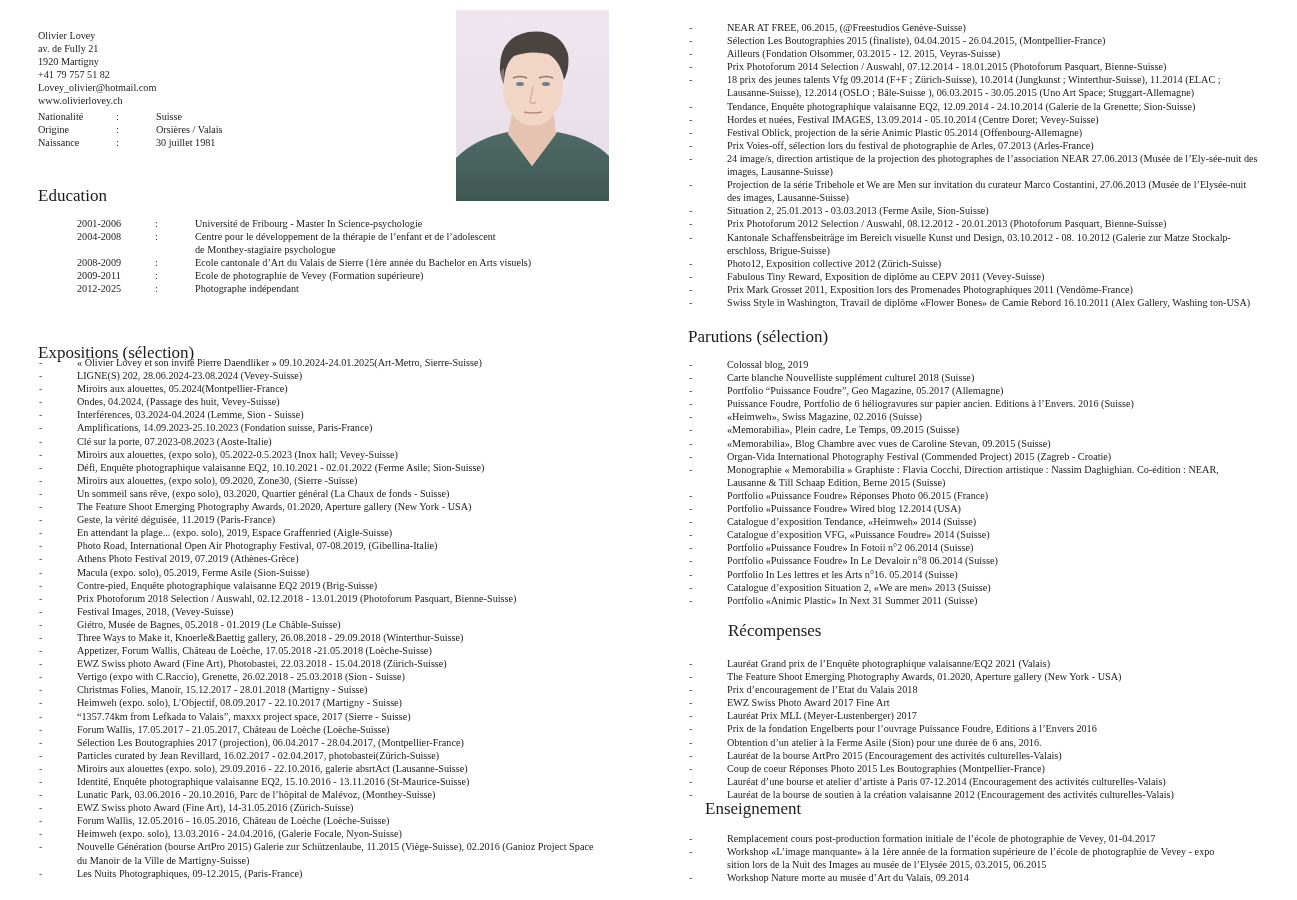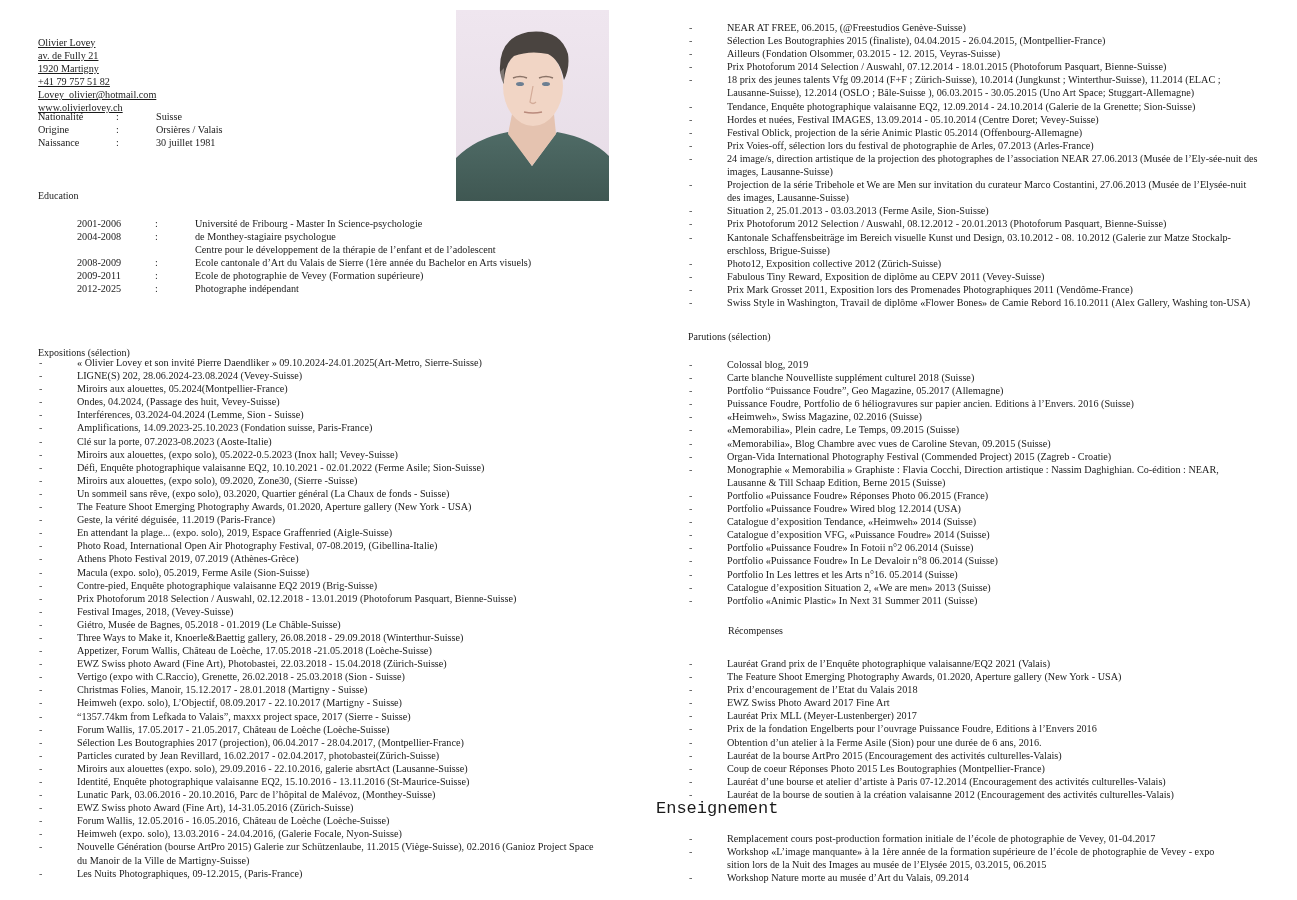--- a/index.html
+++ b/index.html
@@ -5,35 +5,35 @@
   * { margin: 0; padding: 0; box-sizing: border-box; }
   html, body { width: 1297px; height: 900px; background: #ffffff; overflow: hidden; }
   body {
     position: relative;
     font-family: "Liberation Serif", "DejaVu Serif", serif;
     color: #1a1a1a;
     font-size: 10.2px;
     line-height: 13.1px;
   }
 
-  .contact { position: absolute; left: 38px; top: 36px; width: 300px; text-decoration: underline; }
+  .contact { position: absolute; left: 38px; top: 29px; width: 300px; }
   .contact .line { height: 13.1px; white-space: nowrap; }
   .facts { position: absolute; left: 38px; top: 110px; }
   .fact-row { display: flex; height: 13.1px; white-space: nowrap; }
   .fact-row .k { width: 78px; }
   .fact-row .c { width: 40px; }
 
   .photo {
     position: absolute; left: 456px; top: 10px; width: 153px; height: 191px;
     overflow: hidden; background: #ece3ec;
   }
 
   .section-title {
     position: absolute;
-    font-size: 10px;
+    font-size: 17px;
     line-height: 18px;
     color: #1a1a1a;
     white-space: nowrap;
   }
 
   .edu { position: absolute; left: 77px; top: 217px; width: 520px; }
   .edu-row { display: flex; }
   .edu-row .y { width: 78px; flex: none; }
   .edu-row .c { width: 40px; flex: none; }
   .edu-row .t { flex: 1; }
@@ -112,22 +112,22 @@
 <div class="edu">
   <div class="edu-row">
     <span class="y">2001-2006</span>
     <span class="c">:</span>
     <span class="t">Université de Fribourg - Master In Science-psychologie</span>
   </div>
   <div class="edu-row">
     <span class="y">2004-2008</span>
     <span class="c">:</span>
     <span class="t">
+      <span style="display:block">Centre pour le développement de la thérapie de l’enfant et de l’adolescent</span>
       <span style="display:block">de Monthey-stagiaire psychologue</span>
-      <span style="display:block">Centre pour le développement de la thérapie de l’enfant et de l’adolescent</span>
     </span>
   </div>
   <div class="edu-row">
     <span class="y">2008-2009</span>
     <span class="c">:</span>
     <span class="t">Ecole cantonale d’Art du Valais de Sierre (1ère année du Bachelor en Arts visuels)</span>
   </div>
   <div class="edu-row">
     <span class="y">2009-2011</span>
     <span class="c">:</span>
@@ -492,21 +492,21 @@
     <li>
       <span class="dash">-</span>
       <span class="txt">Lauréat d’une bourse et atelier d’artiste à Paris 07-12.2014 (Encouragement des activités culturelles-Valais)</span>
     </li>
     <li>
       <span class="dash">-</span>
       <span class="txt">Lauréat de la bourse de soutien à la création valaisanne 2012 (Encouragement des activités culturelles-Valais)</span>
     </li>
   </ul>
 
-<div class="section-title" style="left:656px; top:800px; font-size:17px;font-family:Liberation Mono, monospace;">Enseignement</div>
+<div class="section-title" style="left:705px; top:800px; font-size:17px;">Enseignement</div>
 <ul class="list" id="list-ens" style="left:688px; top:832px; width:545px;">
     <li>
       <span class="dash">-</span>
       <span class="txt">Remplacement cours post-production formation initiale de l’école de photographie de Vevey, 01-04.2017</span>
     </li>
     <li>
       <span class="dash">-</span>
       <span class="txt">Workshop «L’image manquante» à la 1ère année de la formation supérieure de  l’école de photographie de Vevey - expo sition lors de la Nuit des Images au musée de l’Elysée 2015, 03.2015, 06.2015</span>
     </li>
     <li>

